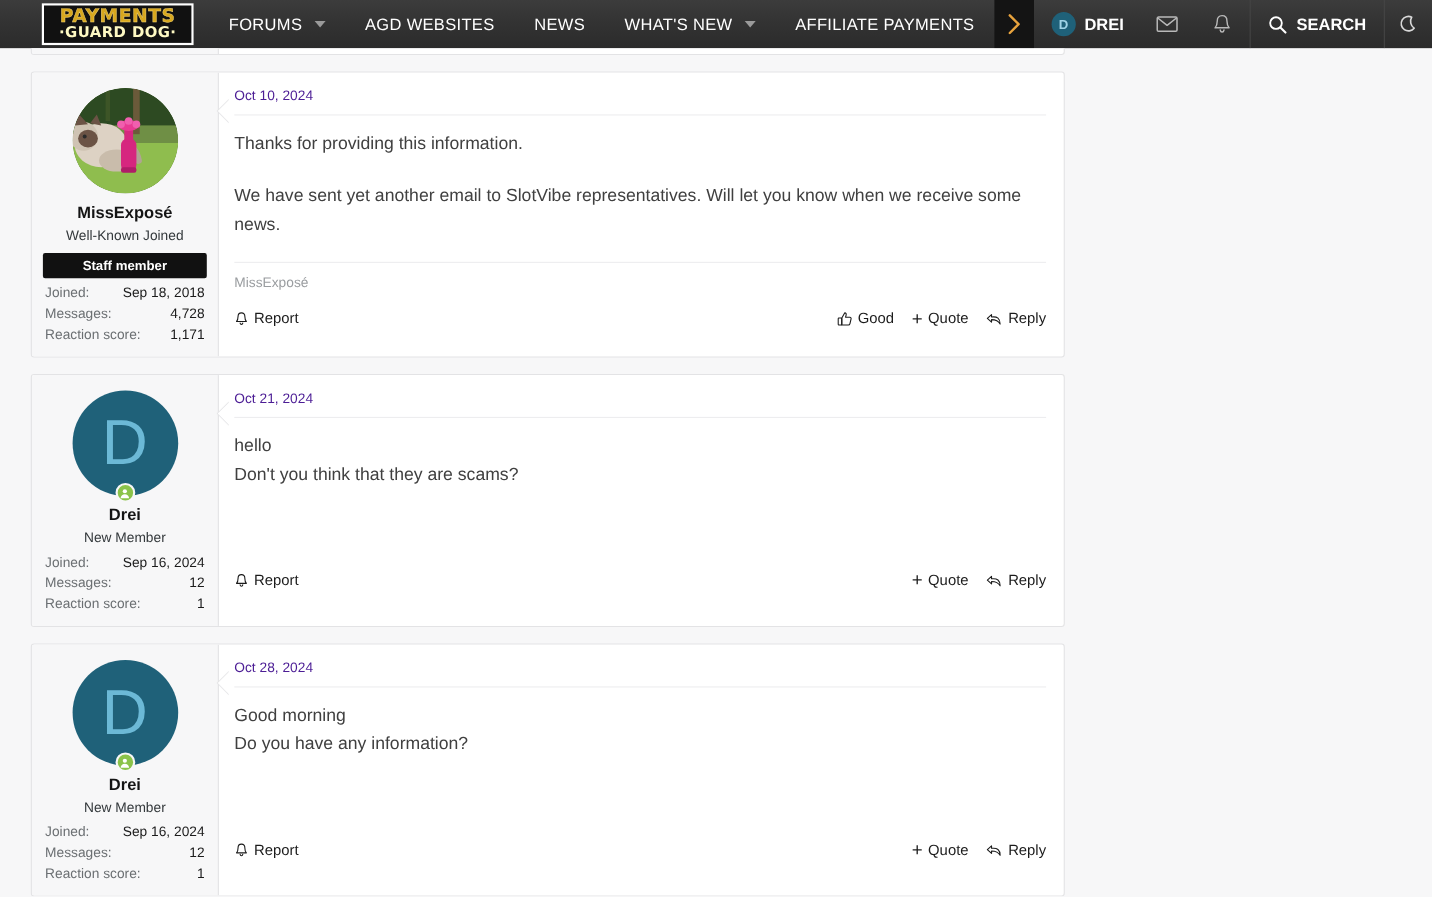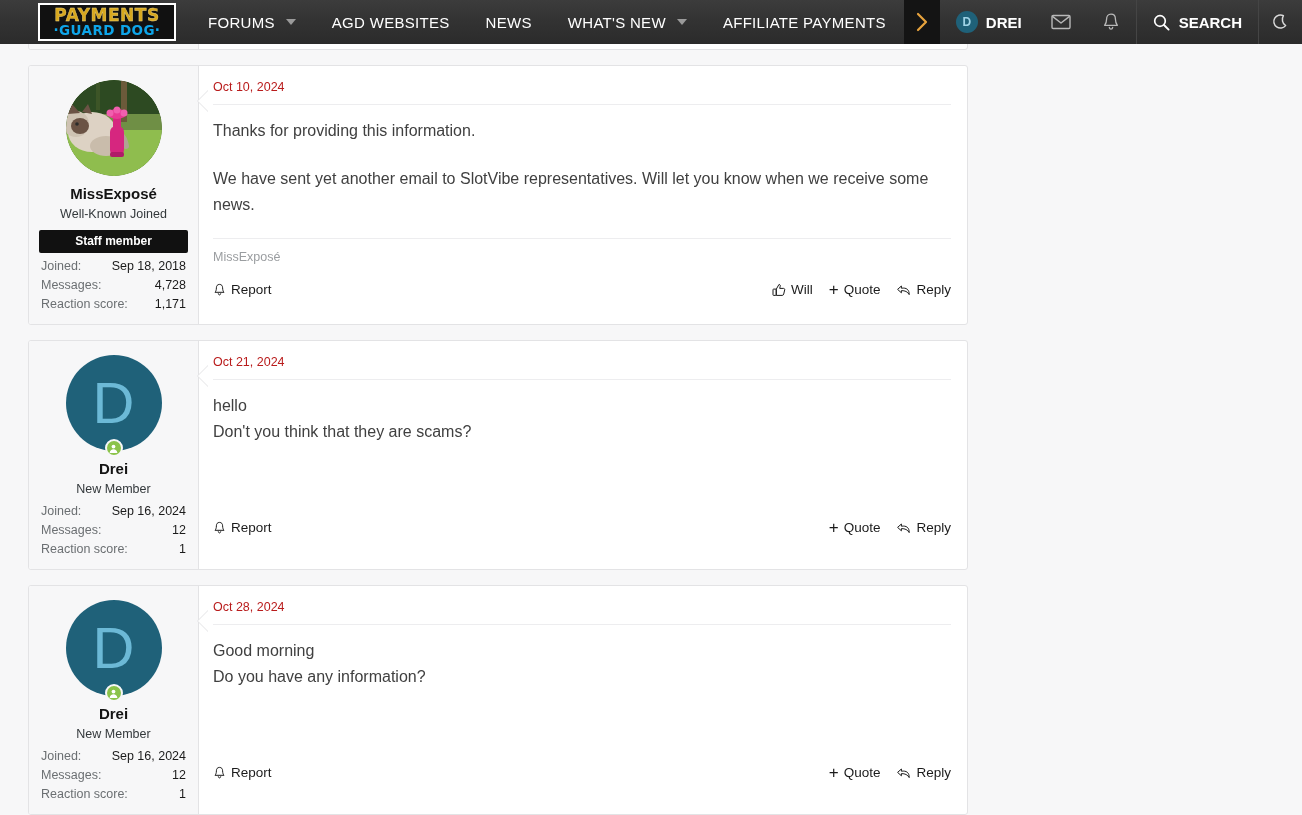--- a/index.html
+++ b/index.html
@@ -37,21 +37,21 @@
   }
   .logo-top {
     color: #d8a81e;
     font-weight: bold;
     font-size: 17px;
     letter-spacing: 0.5px;
     font-family: "DejaVu Sans", sans-serif;
     -webkit-text-stroke: 0.4px #f2d47a;
   }
   .logo-bottom {
-    color: #0ea5e9;
+    color: #fef9c3;
     font-weight: bold;
     font-size: 13.5px;
     letter-spacing: 0.4px;
     font-family: "DejaVu Sans", sans-serif;
     margin-top: 0;
   }
   .nav-items { display: flex; align-items: stretch; }
   .nav-item {
     display: flex; align-items: center;
     color: #ffffff;
@@ -224,21 +224,21 @@
     position: absolute;
     left: -1px; top: 24px;
     width: 0; height: 0;
     border-top: 11px solid transparent;
     border-bottom: 11px solid transparent;
     border-right: 11px solid #ffffff;
     filter: drop-shadow(-1px 0 0 #e3e3e5);
   }
   .post-date {
     font-size: 12.5px;
-    color: #b91c1c;
+    color: #4c1d95;
     padding: 14px 0 9px 0;
     line-height: 1.2;
   }
   .post-date span { cursor: pointer; }
   .divider { height: 1px; background: #ededef; }
   .post-body {
     font-size: 16px;
     line-height: 26px;
     color: #404040;
     padding: 13px 0 6px;
@@ -431,21 +431,21 @@
               <path d="M5.3 10.7 C5.4 11.5 5.9 11.9 6.5 11.9 C7.1 11.9 7.6 11.5 7.7 10.7" fill="none" stroke="#1b1b1b" stroke-width="1" stroke-linecap="round"></path>
             </svg>
             <span>Report</span>
           </div>
           <div class="actions-right">
             <div class="action">
               <svg width="14" height="14" viewBox="0 0 14 14">
                 <path d="M4.3 12.4 L4.3 6.1 L7 1.4 C8.1 1.5 8.5 2.3 8.2 3.4 L7.7 5.4 L11.6 5.4 C12.4 5.4 12.9 6.1 12.7 6.9 L11.7 11.1 C11.5 11.9 11 12.4 10.2 12.4 Z" fill="none" stroke="#1b1b1b" stroke-width="1" stroke-linejoin="round"></path>
                 <rect x="1" y="6.1" width="3.2" height="6.3" rx="0.6" fill="none" stroke="#1b1b1b" stroke-width="1"></rect>
               </svg>
-              <span>Will</span>
+              <span>Good</span>
             </div>
             <div class="action">
               <span class="plus-glyph">+</span>
               <span>Quote</span>
             </div>
             <div class="action">
               <svg width="15" height="14" viewBox="0 0 15 14">
                 <path d="M5.4 3 L1.6 6.4 L5.4 9.8 L5.4 7.6 C9 7.6 11.6 8.6 13.2 11.6 C13.2 6.6 10.6 4.5 5.4 5.2 Z" fill="none" stroke="#1b1b1b" stroke-width="1" stroke-linejoin="round"></path>
               </svg>
               <span>Reply</span>

